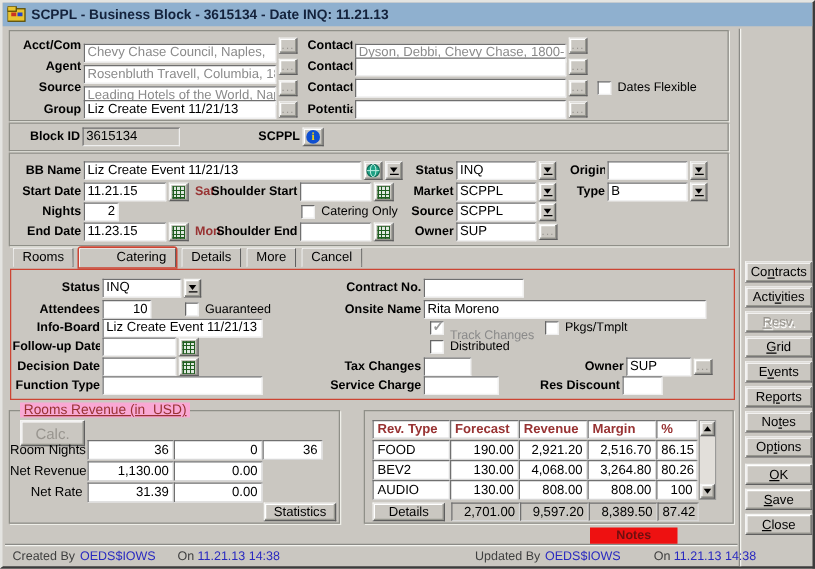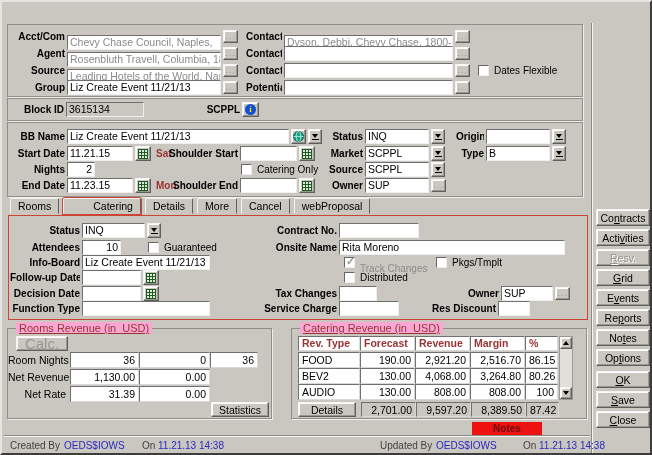--- a/index.html
+++ b/index.html
@@ -66,20 +66,31 @@
      color:#6e0f0f;font-size:10px;font-weight:bold;display:flex;align-items:center;justify-content:center;}
   .flbl{position:absolute;top:438px;font-size:10px;color:#3f3f3f;white-space:nowrap;}
   .fval{position:absolute;top:438px;font-size:10px;color:#2929c0;white-space:nowrap;}
   u{text-decoration:underline;}
 </style>
 </head>
 <body>
 
 <div class="win">
 
+  <div class="titlebar">
+    <span class="app-ico">
+      <svg width="15" height="13" viewBox="0 0 15 13">
+        <rect x="0" y="2" width="14" height="10" fill="#e8c430" stroke="#5a4a00"></rect>
+        <rect x="0" y="0" width="7" height="4" fill="#e8c430" stroke="#5a4a00"></rect>
+        <rect x="3" y="5" width="4" height="3" fill="#cc3322"></rect>
+        <rect x="8" y="5" width="4" height="3" fill="#2244cc"></rect>
+      </svg>
+    </span>
+    <span class="title-text">SCPPL - Business Block - 3615134 - Date INQ: 11.21.13</span>
+  </div>
 
   <div class="groove" style="left:5px;top:22px;width:576px;height:73px">
     <div class="frow" style="left:4px;top:4px">
       <span class="lbl" style="width:53px">Acct/Com</span>
       <span class="field dis" style="width:154px">Chevy Chase Council, Naples,</span>
       <span class="rbtn browse off">...</span>
     </div>
     <div class="frow" style="left:4px;top:21px">
       <span class="lbl" style="width:53px">Agent</span>
       <span class="field dis" style="width:154px">Rosenbluth Travell, Columbia, 1800-r</span>
@@ -237,21 +248,20 @@
         </span>
     </div>
   </div>
 
   <div class="tabs">
     <span class="tab">Rooms</span>
     <span class="tab sel">Catering</span>
     <span class="tab">Details</span>
     <span class="tab">More</span>
     <span class="tab">Cancel</span>
-    <span class="tab">webProposal</span>
   </div>
 
   <div class="red-panel"></div>
 
   <div class="frow" style="left:8px;top:221px">
     <span class="lbl" style="width:70px">Status</span>
     <span class="field" style="width:63px">INQ</span>
     <span class="rbtn ddbtn">
         <i class="dd-tri"></i>
         <i class="dd-bar"></i>
@@ -321,42 +331,41 @@
     <span class="lbl" style="width:105px">Service Charge</span>
     <span class="field" style="width:60px"></span>
   </div>
   <div class="frow" style="left:420px;top:299px">
     <span class="lbl" style="width:74px">Res Discount</span>
     <span class="field" style="width:32px"></span>
   </div>
 
   <div class="grp" style="left:5px;top:326px;width:265px;height:91px">
     <span class="grp-title">Rooms Revenue (in  USD)</span>
-    <div class="rbtn" style="position:absolute;left:8px;top:7px;width:52px;height:15px;font-size:15px;color:#98958f">Calc.</div>
+    <div class="rbtn" style="position:absolute;left:8px;top:7px;width:52px;height:21px;font-size:12px;color:#98958f">Calc.</div>
     <div class="trow" style="left:0;top:23px">
       <span class="rowlbl" style="width:62px">Room Nights</span>
       <span class="cell num" style="width:69px">36</span>
       <span class="cell num" style="width:71px">0</span>
       <span class="cell num" style="width:48px">36</span>
     </div>
     <div class="trow" style="left:0;top:40px">
       <span class="rowlbl" style="width:62px">Net Revenue</span>
       <span class="cell num" style="width:69px">1,130.00</span>
       <span class="cell num" style="width:71px">0.00</span>
     </div>
     <div class="trow" style="left:0;top:57px">
       <span class="rowlbl" style="width:62px">Net Rate</span>
       <span class="cell num" style="width:69px">31.39</span>
       <span class="cell num" style="width:71px">0.00</span>
     </div>
     <div class="rbtn" style="position:absolute;left:203px;top:73px;width:58px;height:15px;font-size:10.5px">Statistics</div>
   </div>
 
   <div class="grp" style="left:289px;top:326px;width:296px;height:91px">
-    <span class="grp-title">Catering Revenue (in  USD)</span>
     <div class="trow" style="left:6px;top:7px">
       <span class="cell hcell" style="width:62px">Rev. Type</span>
       <span class="cell hcell" style="width:55px">Forecast</span>
       <span class="cell hcell" style="width:55px">Revenue</span>
       <span class="cell hcell" style="width:55px">Margin</span>
       <span class="cell hcell" style="width:33px">%</span>
     </div>
     <div class="trow" style="left:6px;top:23px">
       <span class="cell" style="width:62px">FOOD</span>
       <span class="cell num" style="width:55px">190.00</span>

